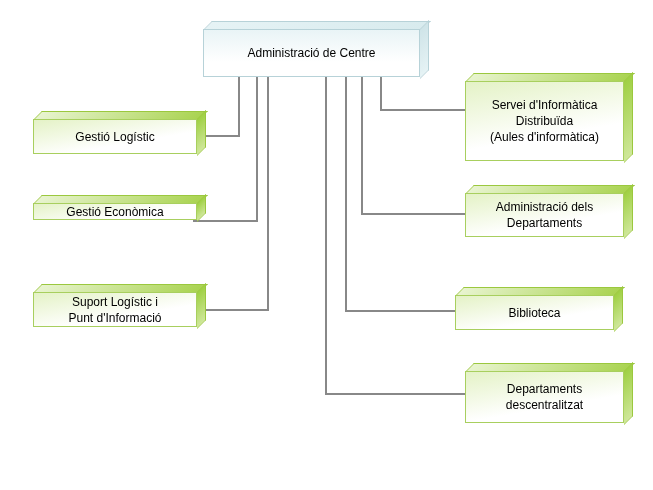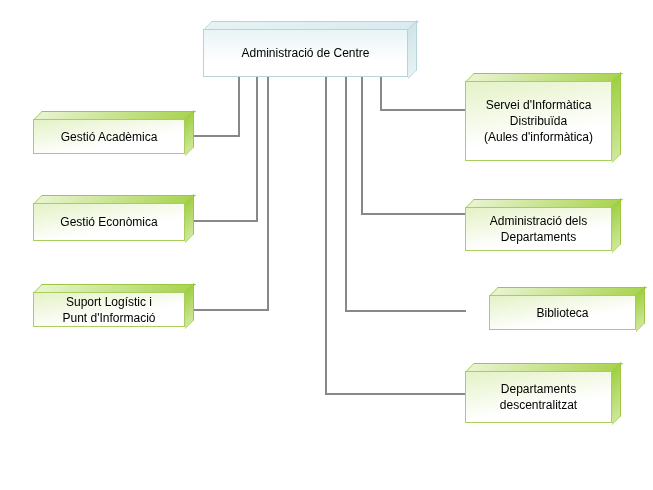--- a/index.html
+++ b/index.html
@@ -22,21 +22,21 @@
   .stage{
     position:relative;
     width:653px;height:490px;
     background:var(--background);
     font-family:"Liberation Sans","DejaVu Sans",sans-serif;
     color:var(--text);
     overflow:hidden;
   }
   svg.connectors{position:absolute;left:0;top:0;}
   svg.connectors path{fill:none;stroke:var(--connector);stroke-width:2;}
-  .node{position:absolute;}
+  .node{position:absolute;padding-left:12px;}
   .face-front{
     position:absolute;inset:0;
     border:1px solid var(--green_border);
     background:linear-gradient(170deg,var(--green_face_front) 0%,#ffffff 65%);
     display:flex;align-items:center;justify-content:center;
     text-align:center;font-size:12px;line-height:16px;
   }
   .face-front span{white-space:pre-line;}
   .face-top{
     position:absolute;left:0;top:-8px;width:100%;height:8px;
@@ -83,25 +83,25 @@
     <div class="face-side"></div>
     <div class="face-front">
       <span>Administració de Centre</span>
     </div>
   </div>
 
   <div class="node" style="left:33px;top:119px;width:152px;height:35px">
     <div class="face-top"></div>
     <div class="face-side"></div>
     <div class="face-front">
-      <span>Gestió Acadèmica</span>
+      <span>Gestió Logístic</span>
     </div>
   </div>
 
-  <div class="node" style="left:33px;top:203px;width:152px;height:38px">
+  <div class="node" style="left:33px;top:203px;width:152px;height:17px">
     <div class="face-top"></div>
     <div class="face-side"></div>
     <div class="face-front">
       <span>Gestió Econòmica</span>
     </div>
   </div>
 
   <div class="node" style="left:33px;top:292px;width:152px;height:35px">
     <div class="face-top"></div>
     <div class="face-side"></div>
@@ -114,30 +114,30 @@
   <div class="node" style="left:465px;top:81px;width:147px;height:80px">
     <div class="face-top"></div>
     <div class="face-side"></div>
     <div class="face-front">
       <span>Servei d'Informàtica
 Distribuïda
 (Aules d'informàtica)</span>
     </div>
   </div>
 
-  <div class="node" style="left:465px;top:207px;width:147px;height:44px">
+  <div class="node" style="left:465px;top:193px;width:147px;height:44px">
     <div class="face-top"></div>
     <div class="face-side"></div>
     <div class="face-front">
       <span>Administració dels
 Departaments</span>
     </div>
   </div>
 
-  <div class="node" style="left:489px;top:295px;width:147px;height:35px">
+  <div class="node" style="left:455px;top:295px;width:147px;height:35px">
     <div class="face-top"></div>
     <div class="face-side"></div>
     <div class="face-front">
       <span>Biblioteca</span>
     </div>
   </div>
 
   <div class="node" style="left:465px;top:371px;width:147px;height:52px">
     <div class="face-top"></div>
     <div class="face-side"></div>

